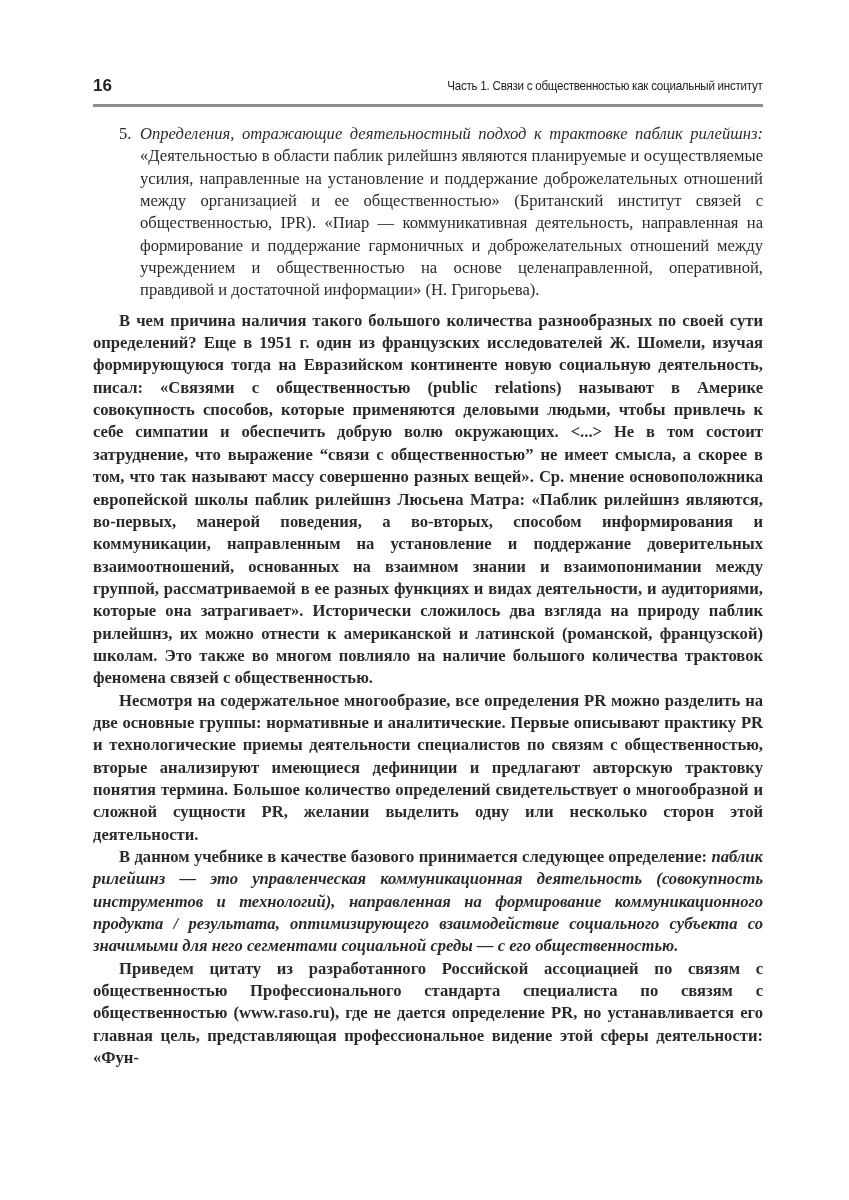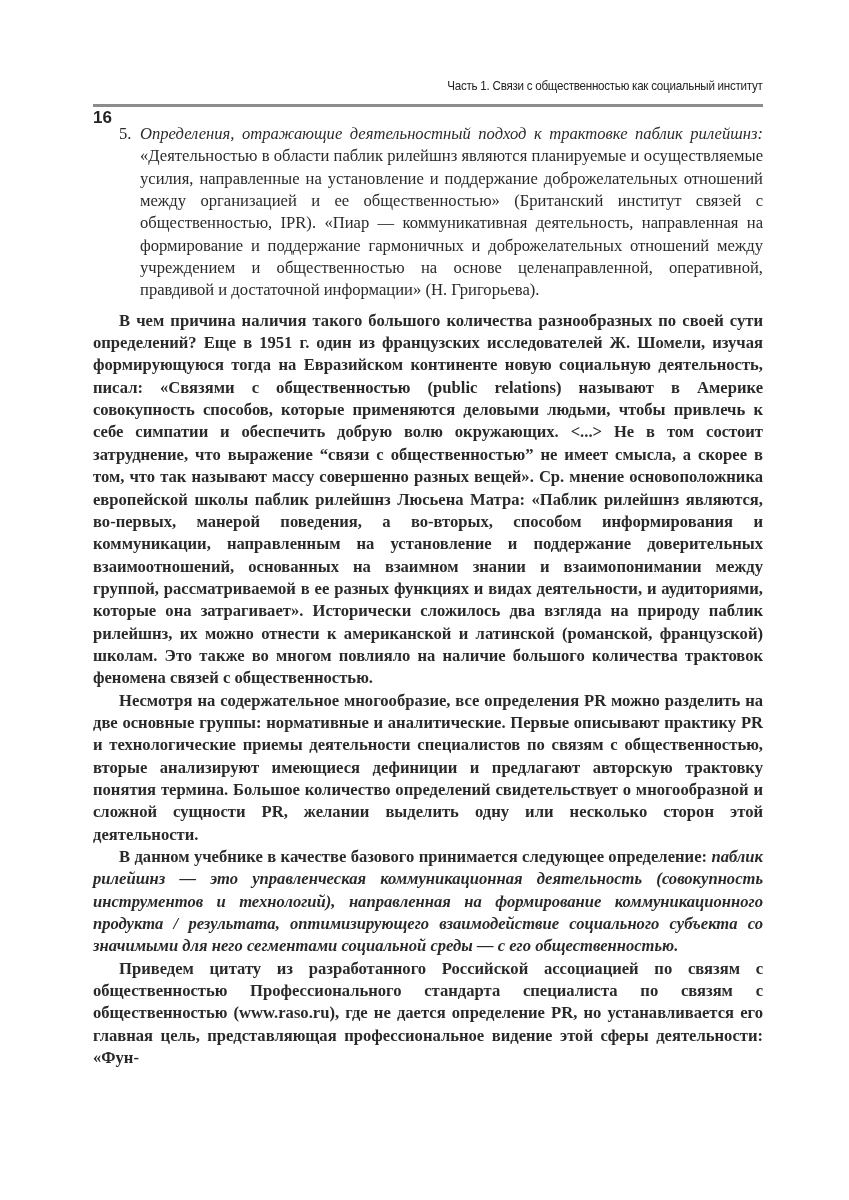--- a/index.html
+++ b/index.html
@@ -5,21 +5,21 @@
     html, body { margin: 0; padding: 0; }
     body {
       width: 849px; height: 1200px; background: #ffffff; position: relative;
       overflow: hidden; color: #2a2a2a;
     }
     .header {
       position: absolute; left: 93px; top: 76px; width: 670px; height: 24px;
       font-family: "Liberation Sans", sans-serif;
     }
     .page-num {
-      position: absolute; left: 0; top: 0; font-size: 17px; font-weight: bold; color: #222; margin-top: 32px;
+      position: absolute; left: 0; top: 0; font-size: 17px; font-weight: bold; color: #222;
     }
     .running-title {
       position: absolute; right: 0; top: 2px; font-size: 13.5px; color: #222;
       letter-spacing: -0.3px; transform: scaleX(0.86); transform-origin: right center;
       white-space: nowrap;
     }
     .rule {
       position: absolute; left: 93px; top: 104px; width: 670px; height: 3px; background: #8c8c8c;
     }
     .body-text {

